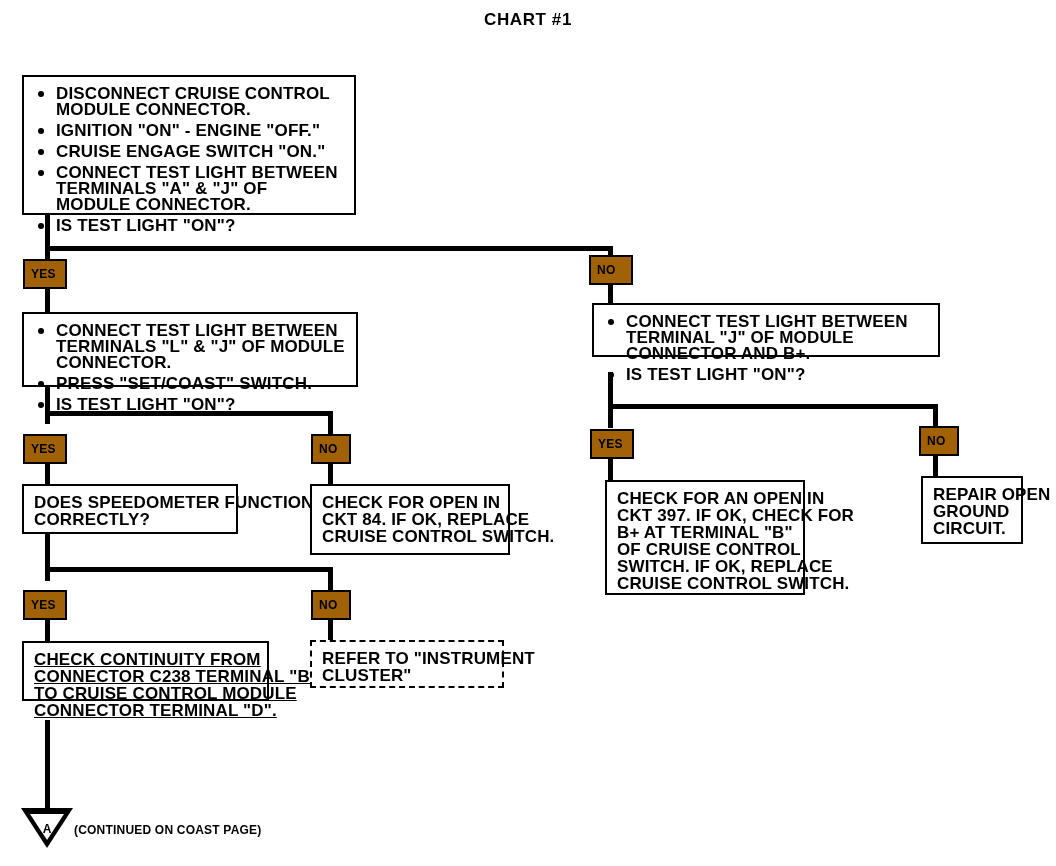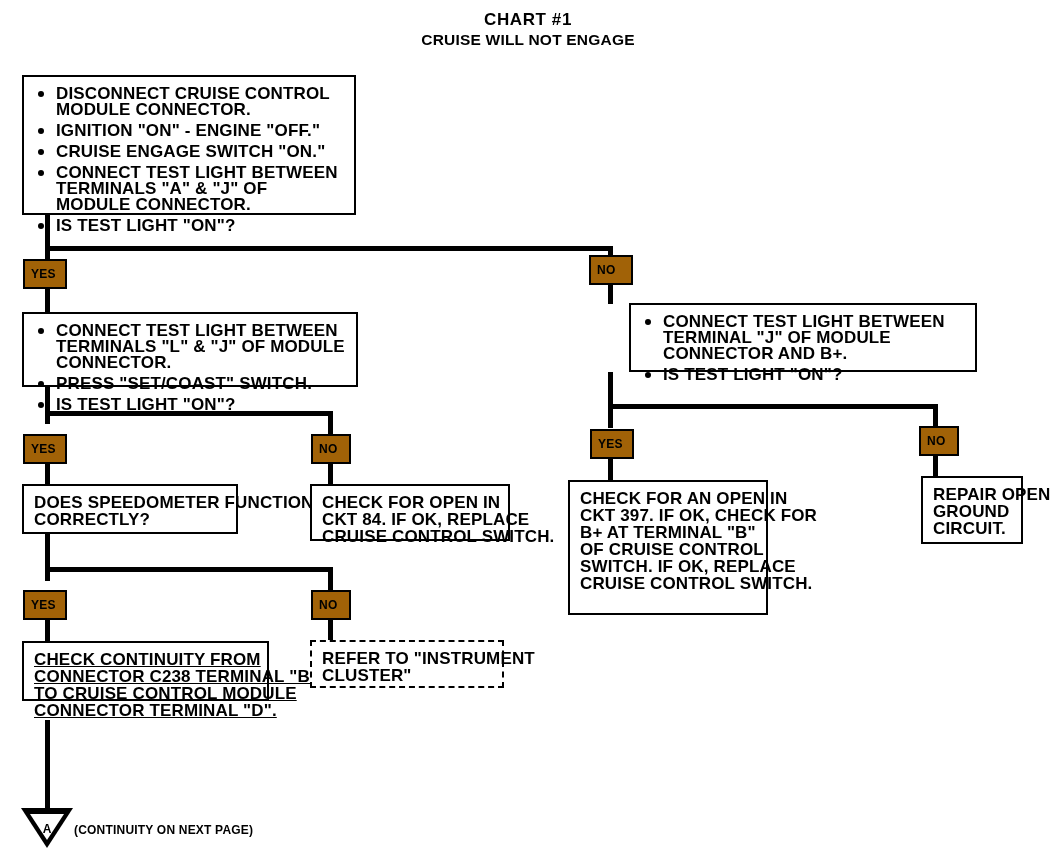--- a/index.html
+++ b/index.html
@@ -132,21 +132,20 @@
     white-space: nowrap;
   }
 </style>
 </head>
 <body>
 
 <div id="chart-root">
 
   <div class="title-block">
     <div class="title-line1">CHART #1</div>
-    <div class="title-line2">CRUISE WILL NOT ENGAGE</div>
   </div>
 
   <div class="vline" style="left:45px; top:215px; width:5px; height:35px;"></div>
   <div class="hline" style="left:45px; top:246px; width:568px; height:5px;"></div>
   <div class="vline" style="left:608px; top:246px; width:5px; height:14px;"></div>
   <div class="vline" style="left:45px; top:246px; width:5px; height:14px;"></div>
 
   <div class="vline" style="left:45px; top:288px; width:5px; height:25px;"></div>
 
   <div class="vline" style="left:608px; top:284px; width:5px; height:20px;"></div>
@@ -196,21 +195,21 @@
   <div class="pbox" style="left:22px; top:312px; width:336px; height:75px;">
     <div class="inner">
       <ul class="blist">
         <li>CONNECT TEST LIGHT BETWEEN TERMINALS "L" &amp; "J" OF MODULE CONNECTOR.</li>
         <li>PRESS "SET/COAST" SWITCH.</li>
         <li>IS TEST LIGHT "ON"?</li>
       </ul>
     </div>
   </div>
 
-  <div class="pbox" style="left:592px; top:303px; width:348px; height:69px;margin-left:37px;">
+  <div class="pbox" style="left:592px; top:303px; width:348px; height:54px;">
     <div class="inner">
       <ul class="blist">
         <li>CONNECT TEST LIGHT BETWEEN TERMINAL "J" OF MODULE CONNECTOR AND B+.</li>
         <li>IS TEST LIGHT "ON"?</li>
       </ul>
     </div>
   </div>
 
   <div class="ynbox" style="left:23px; top:434px; width:44px; height:30px;">YES</div>
 
@@ -220,29 +219,29 @@
 
   <div class="ynbox" style="left:919px; top:426px; width:40px; height:30px;">NO</div>
 
   <div class="pbox" style="left:22px; top:484px; width:216px; height:50px;">
     <div class="inner plain-lines">
       <p>DOES SPEEDOMETER FUNCTION</p>
       <p>CORRECTLY?</p>
     </div>
   </div>
 
-  <div class="pbox" style="left:310px; top:484px; width:200px; height:57px;">
+  <div class="pbox" style="left:310px; top:484px; width:200px; height:71px;">
     <div class="inner plain-lines">
       <p>CHECK FOR OPEN IN</p>
       <p>CKT 84. IF OK, REPLACE</p>
       <p>CRUISE CONTROL SWITCH.</p>
     </div>
   </div>
 
-  <div class="pbox" style="left:568px; top:480px; width:200px; height:135px;">
+  <div class="pbox" style="left:605px; top:480px; width:200px; height:115px;">
     <div class="inner plain-lines">
       <p>CHECK FOR AN OPEN IN</p>
       <p>CKT 397. IF OK, CHECK FOR</p>
       <p>B+ AT TERMINAL "B"</p>
       <p>OF CRUISE CONTROL</p>
       <p>SWITCH. IF OK, REPLACE</p>
       <p>CRUISE CONTROL SWITCH.</p>
     </div>
   </div>
 
@@ -270,15 +269,15 @@
   <div class="pbox dashed" style="left:310px; top:640px; width:194px; height:48px;">
     <div class="inner plain-lines">
       <p>REFER TO "INSTRUMENT</p>
       <p>CLUSTER"</p>
     </div>
   </div>
 
   <div class="connector-tri" style="left:21px; top:808px;"></div>
   <div class="connector-tri-inner" style="left:30px; top:814px;"></div>
   <div class="connector-letter" style="left:37px; top:822px;">A</div>
-  <div class="continued-label" style="left:74px; top:823px;">(CONTINUITY ON NEXT PAGE)</div>
+  <div class="continued-label" style="left:74px; top:823px;">(CONTINUED ON COAST PAGE)</div>
 
 </div>
 
 </body></html>

